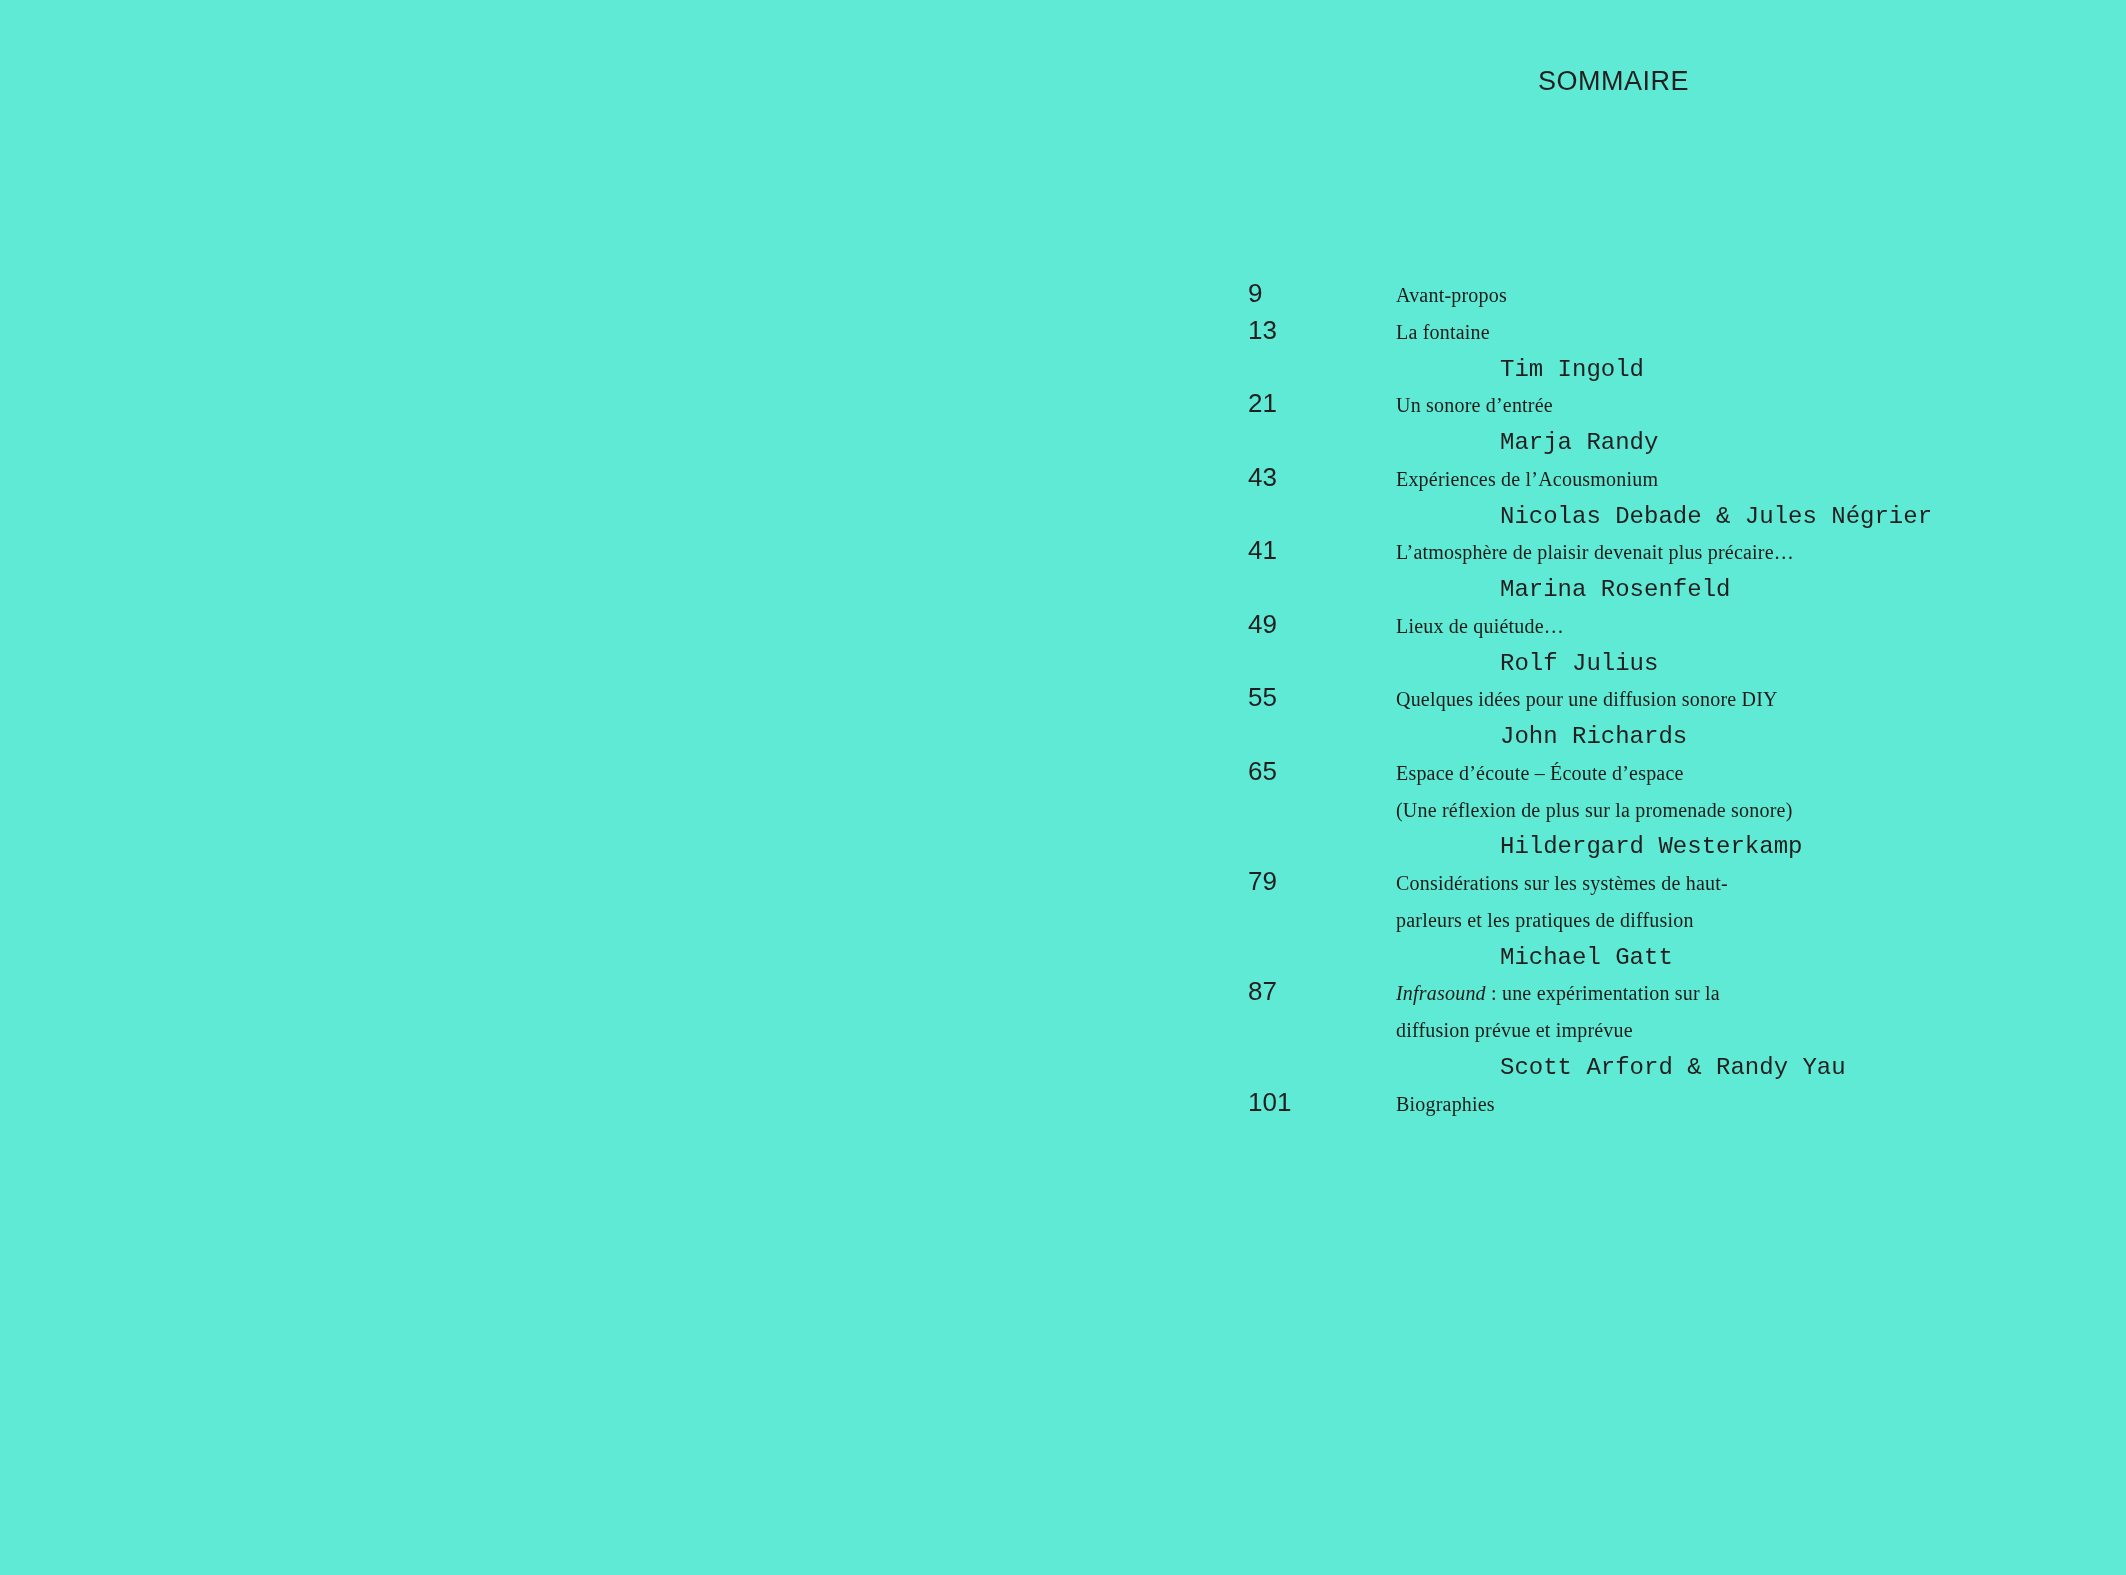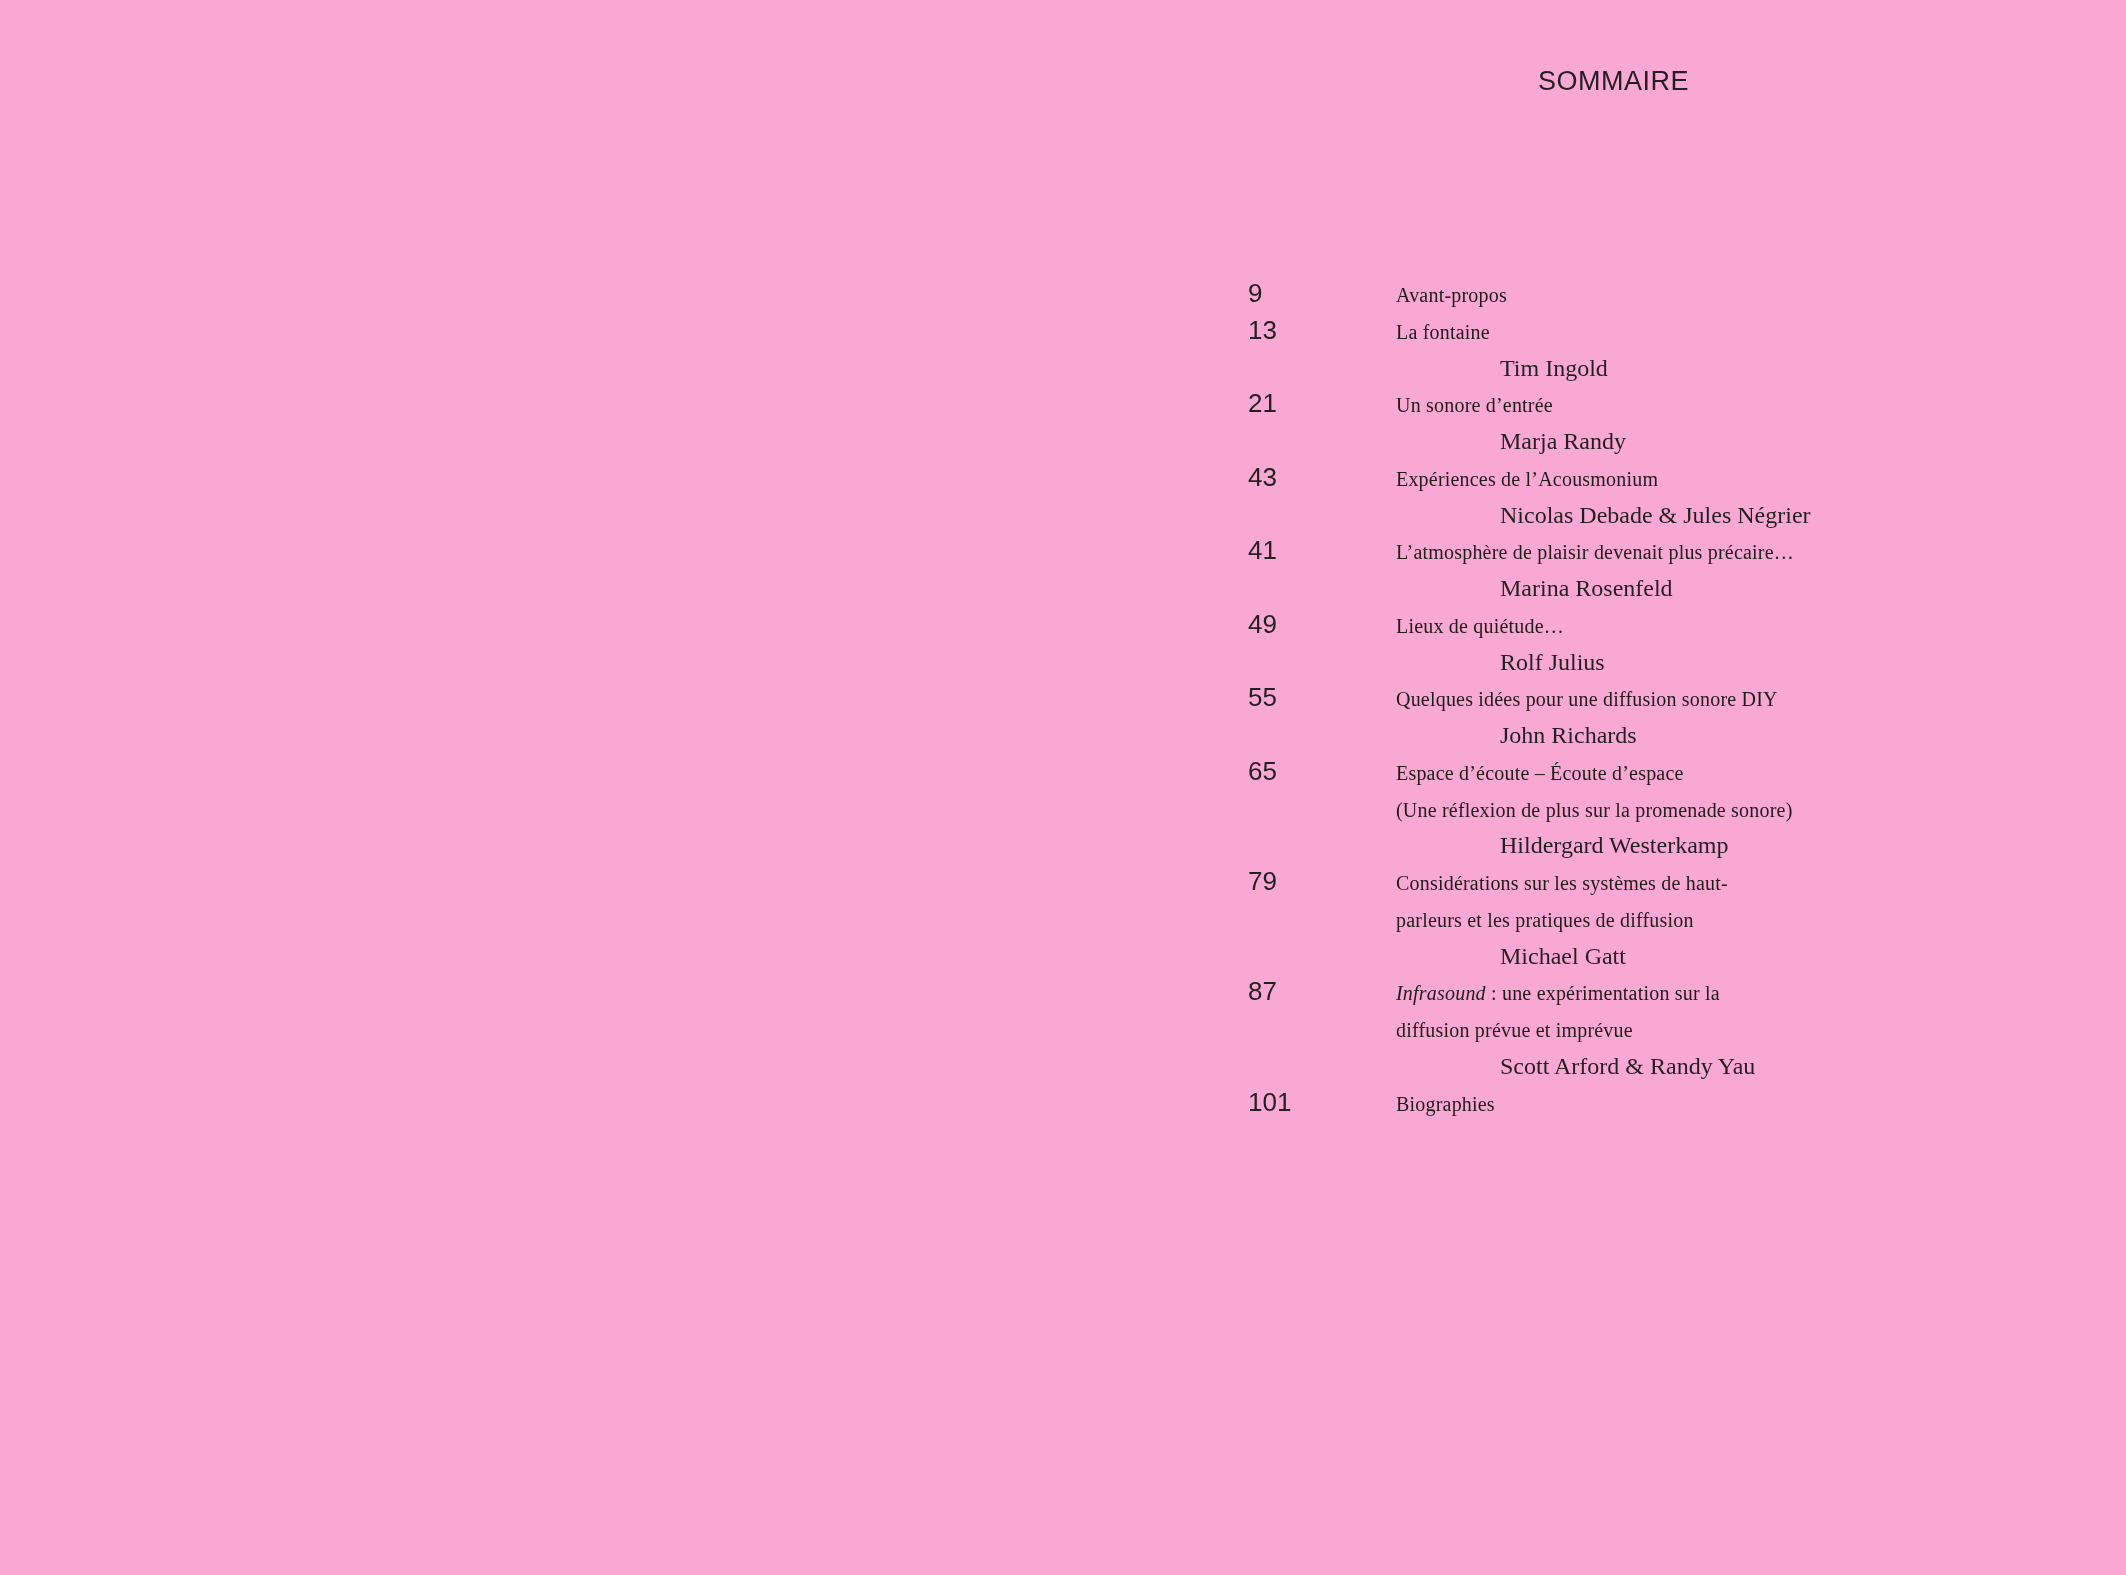--- a/index.html
+++ b/index.html
@@ -6,21 +6,21 @@
   html, body {
     width: 2126px; height: 1575px;
     background: #ffffff;
     font-family: "Liberation Sans", sans-serif;
     color: #1a1a1a;
     overflow: hidden;
   }
   .page {
     position: relative;
     width: 2126px; height: 1575px;
-    background: #f9a8d4;
+    background: #5eead4;
   }
   .sommaire-title {
     position: absolute;
     left: 1538px; top: 66px;
     font-family: "Liberation Sans", sans-serif;
     font-size: 27px;
     letter-spacing: 0.5px;
     color: #231f20;
   }
   .toc {
@@ -47,21 +47,21 @@
   .title {
     font-family: "Liberation Serif", serif;
     font-size: 20px;
     letter-spacing: 0.2px;
     color: #1e1b19;
   }
   .title .it { font-style: italic; }
   .cont { margin-left: 148px; text-align: center; }
   .author {
     margin-left: 252px;
-    font-family: Liberation Serif, serif;
+    font-family: Liberation Mono, monospace;
     font-size: 24px;
     color: #231f20;
   }
 </style>
 </head>
 <body>
 
 <div class="page">
 
   <div class="sommaire-title">SOMMAIRE</div>

